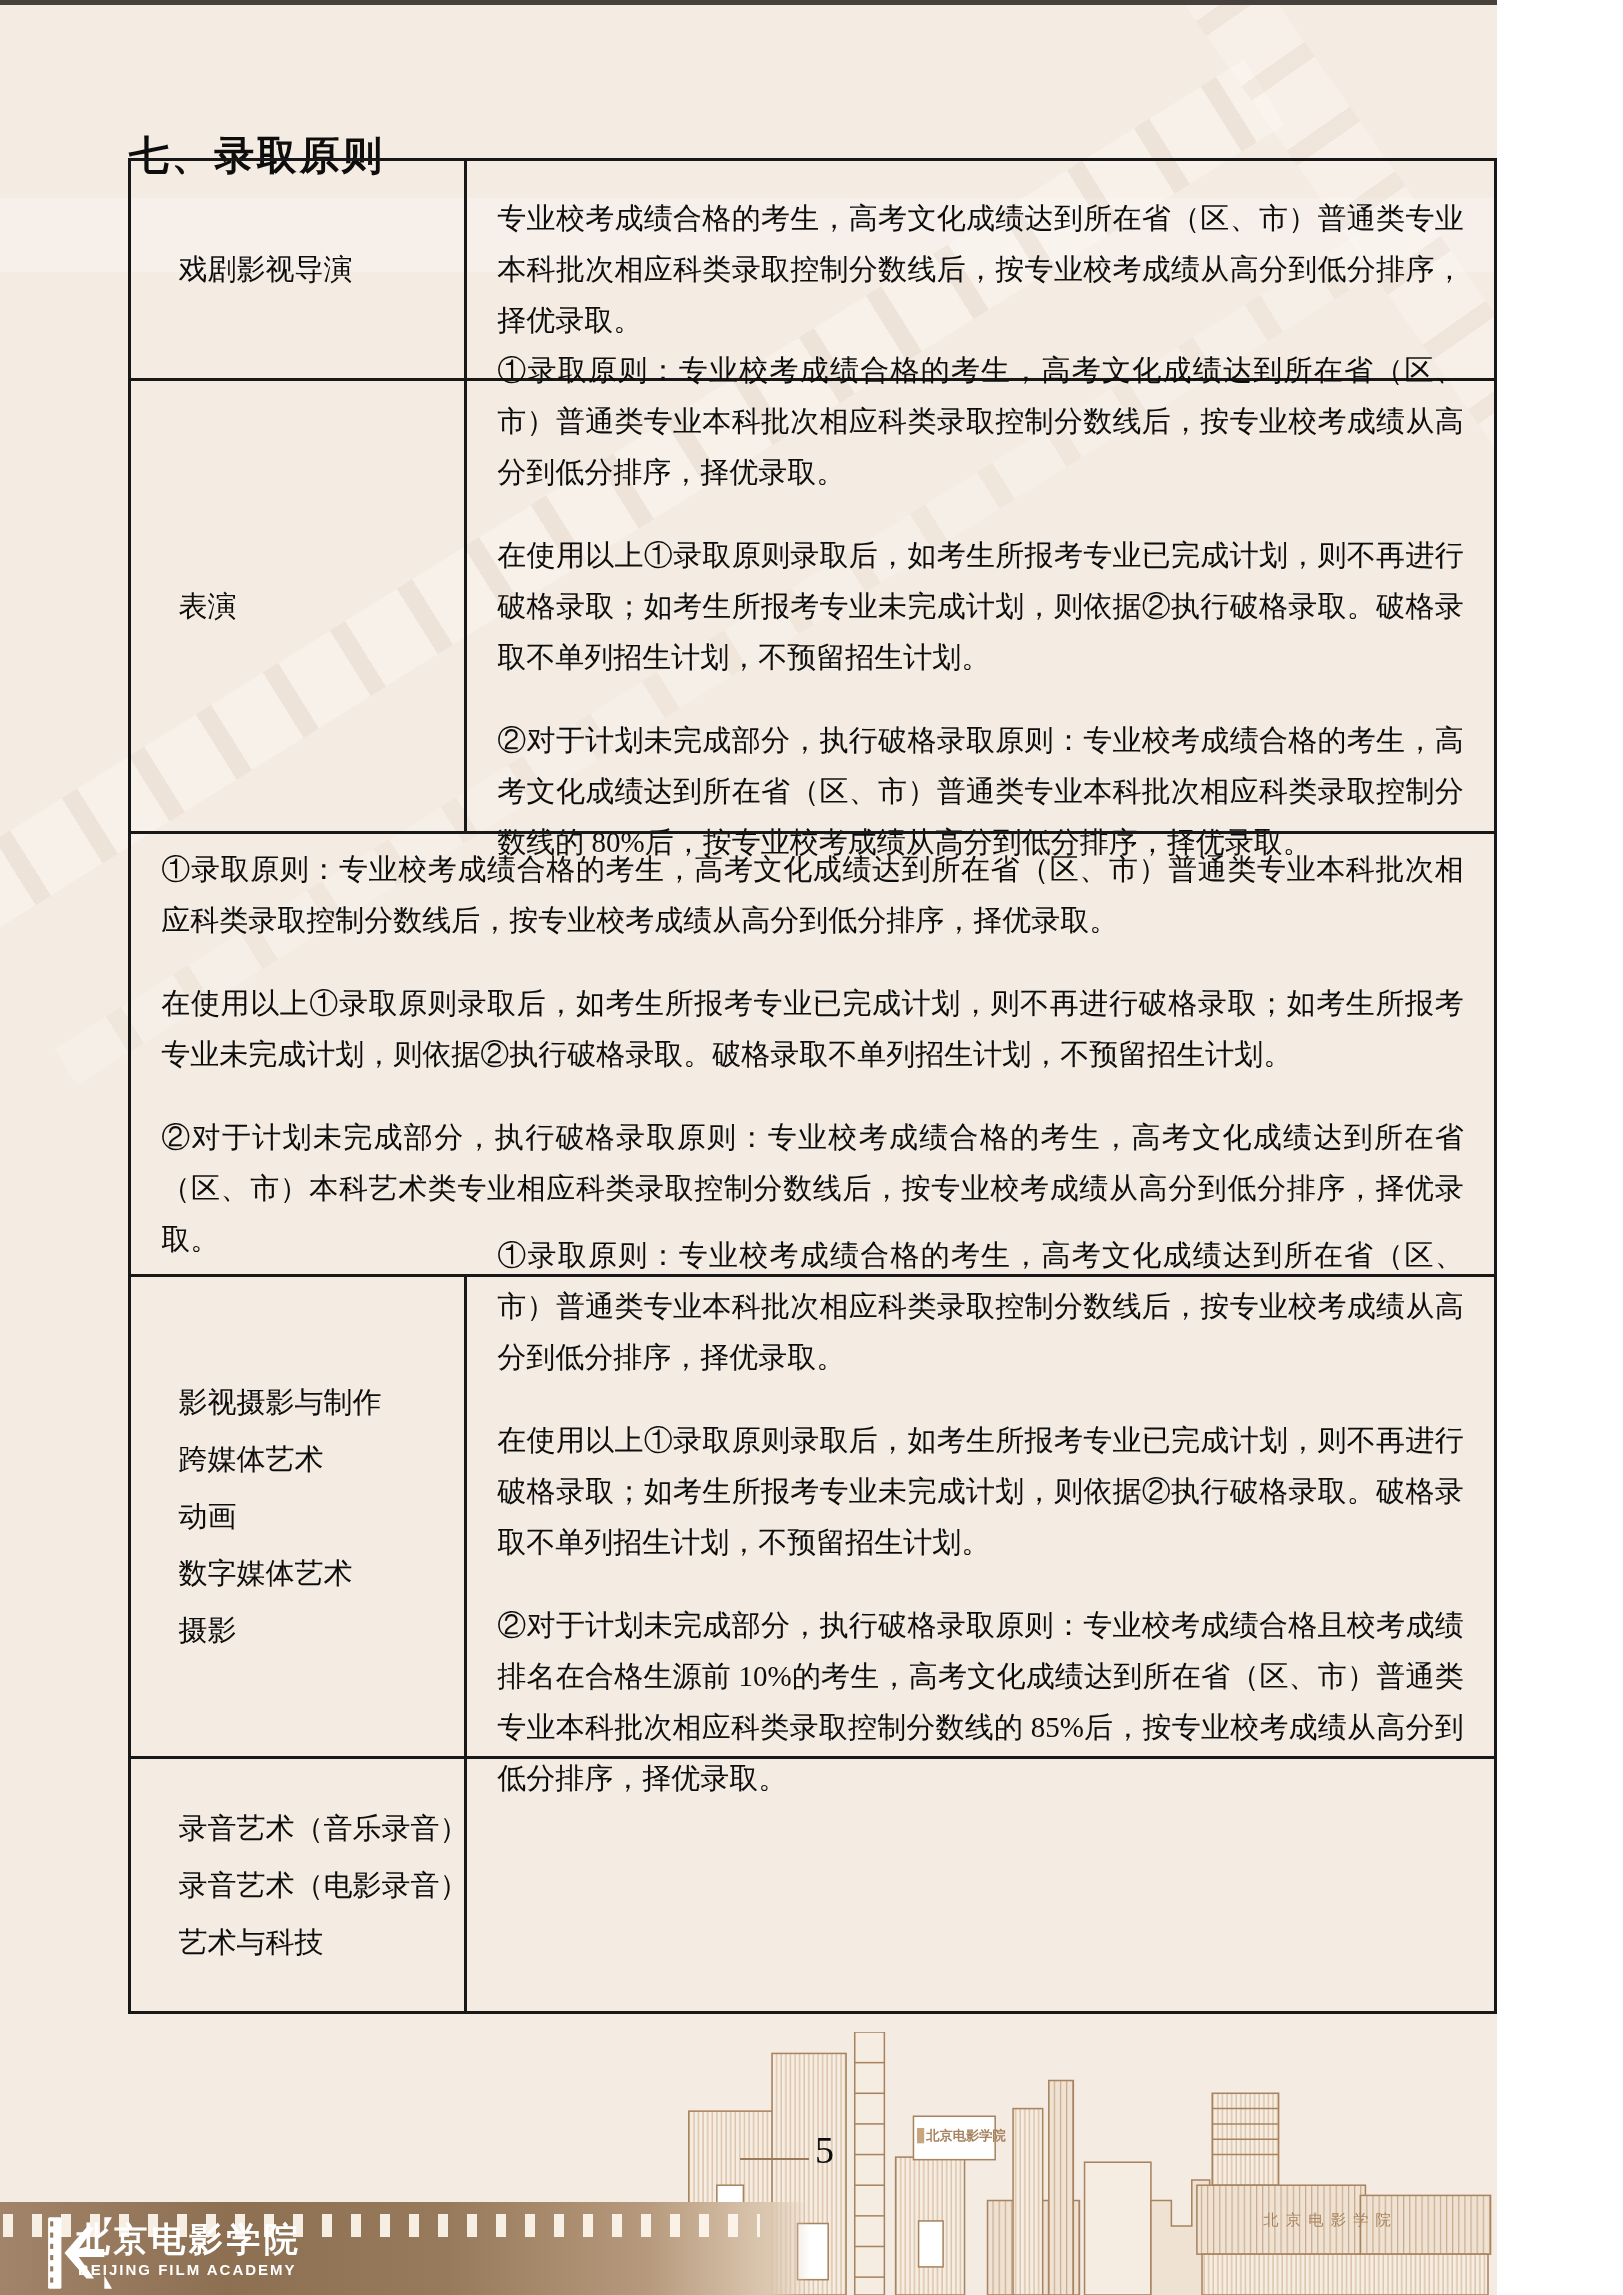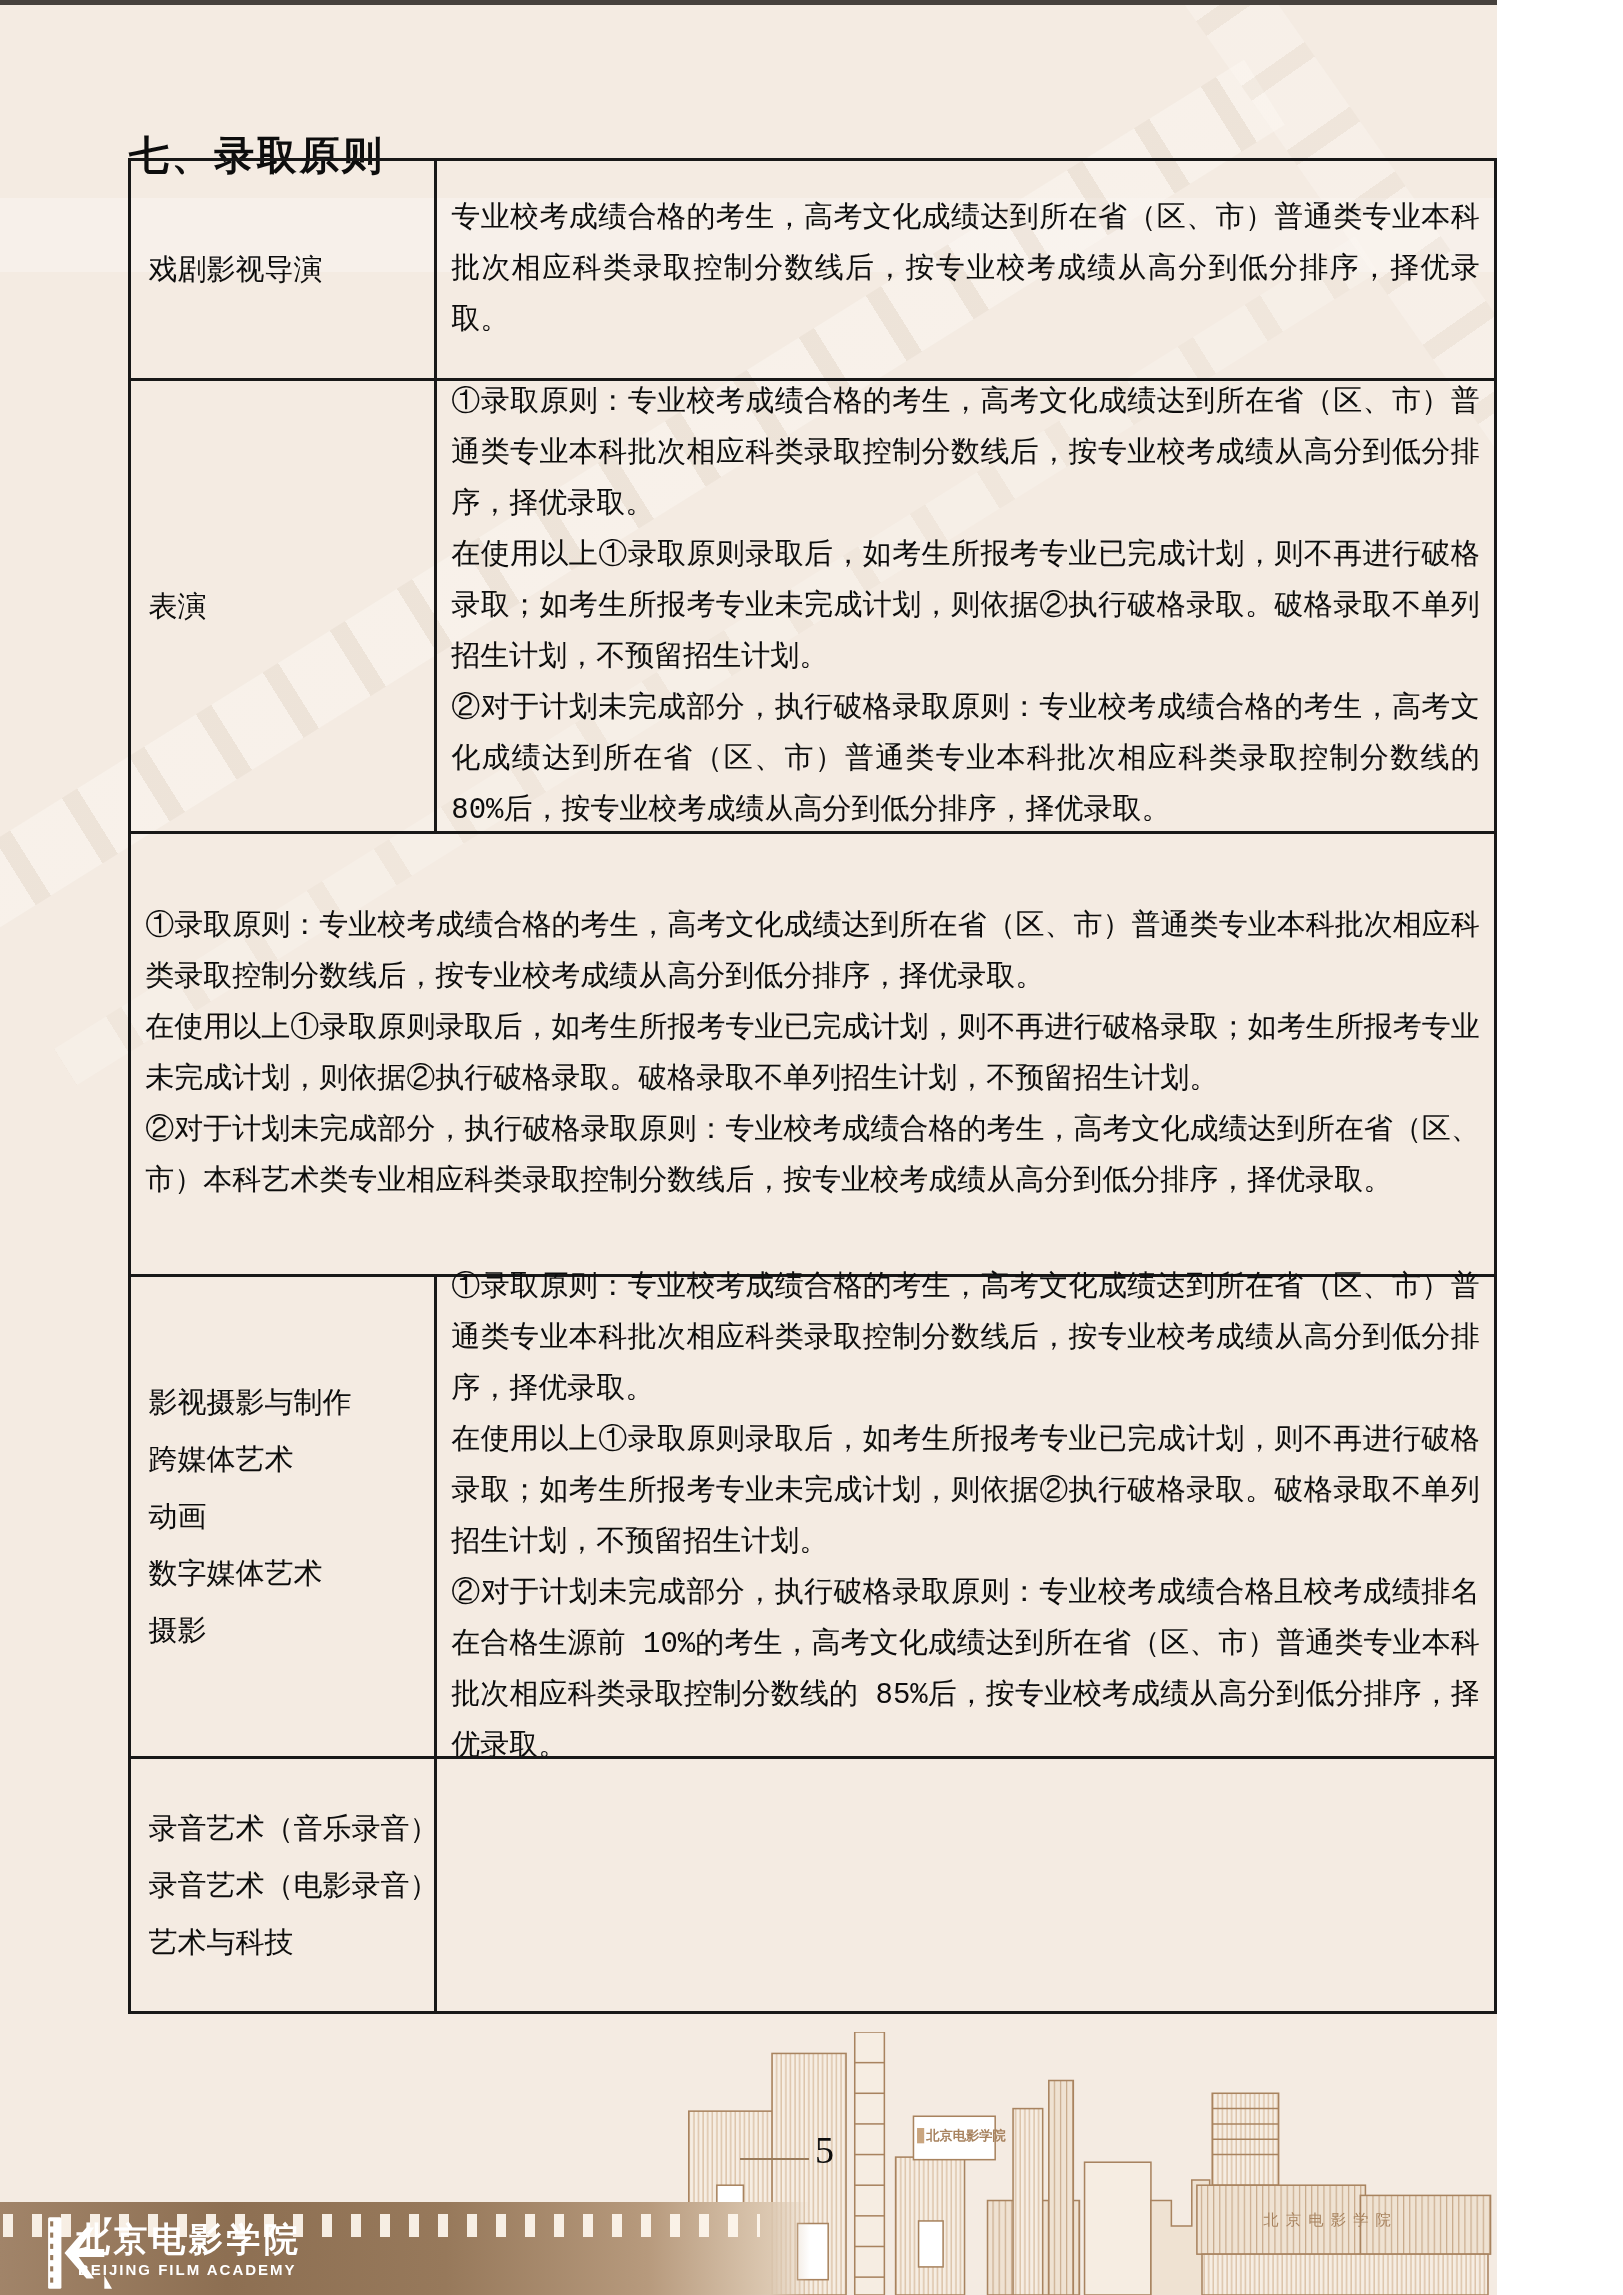--- a/index.html
+++ b/index.html
@@ -19,25 +19,25 @@
 
   .title{position:absolute;left:129px;top:101px;font-size:40px;font-weight:700;letter-spacing:2.6px;z-index:2;}
 
   .tbl{position:absolute;left:128px;top:158px;width:1369px;border:3.1px solid #181818;
        display:flex;flex-direction:column;box-sizing:border-box;z-index:2;background:transparent;}
   .trow{display:flex;box-sizing:border-box;}
   .trow + .trow{border-top:3.1px solid #181818;}
   .r1{height:217px}.r2{height:453px}.r3{height:443px}.r4{height:482px}.r5{height:255px}
   .cl{width:306px;box-sizing:border-box;border-right:3.1px solid #181818;
       display:flex;flex-direction:column;justify-content:center;
-      padding:5.1px 9.2px 5.1px 17.4px;font-size:29px;line-height:57px;}
+      padding:5.1px 9.2px 5.1px 17.4px;font-size:29px;line-height:57px;margin-left:30px;}
   .cl div{white-space:nowrap;}
   .cr{flex:1;box-sizing:border-box;display:flex;flex-direction:column;justify-content:center;
       padding:5.1px 14.3px;font-size:29px;line-height:51px;text-align:justify;}
-  .cr p{margin:0;text-justify:inter-ideograph;font-family:Liberation Mono, monospace;}
+  .cr p{margin:16px;text-justify:inter-ideograph;}
 
   .pagenoline{position:absolute;left:740px;top:2158px;width:69px;height:2px;background:#9a7c5c;z-index:4;}
   .pageno{position:absolute;left:815px;top:2128px;font-size:38px;z-index:4;}
 
   .skyline{position:absolute;left:660px;top:2032px;z-index:1;}
   .bar{position:absolute;left:0;top:2202px;width:810px;height:93px;z-index:3;
        background:linear-gradient(90deg,#a18469 0%,#8d6f52 28%,#97795b 55%,#b79a7d 80%,#dcc8b1 95%,rgba(220,200,177,0) 100%);}
   .holes{position:absolute;left:3.1px;top:12.3px;width:757px;height:22.5px;opacity:.92;
          background:repeating-linear-gradient(90deg, #fff8ef 0 10.2px, rgba(255,255,255,0) 10.2px 29px);}
   .logo{position:absolute;left:43px;top:44px;z-index:4;}

